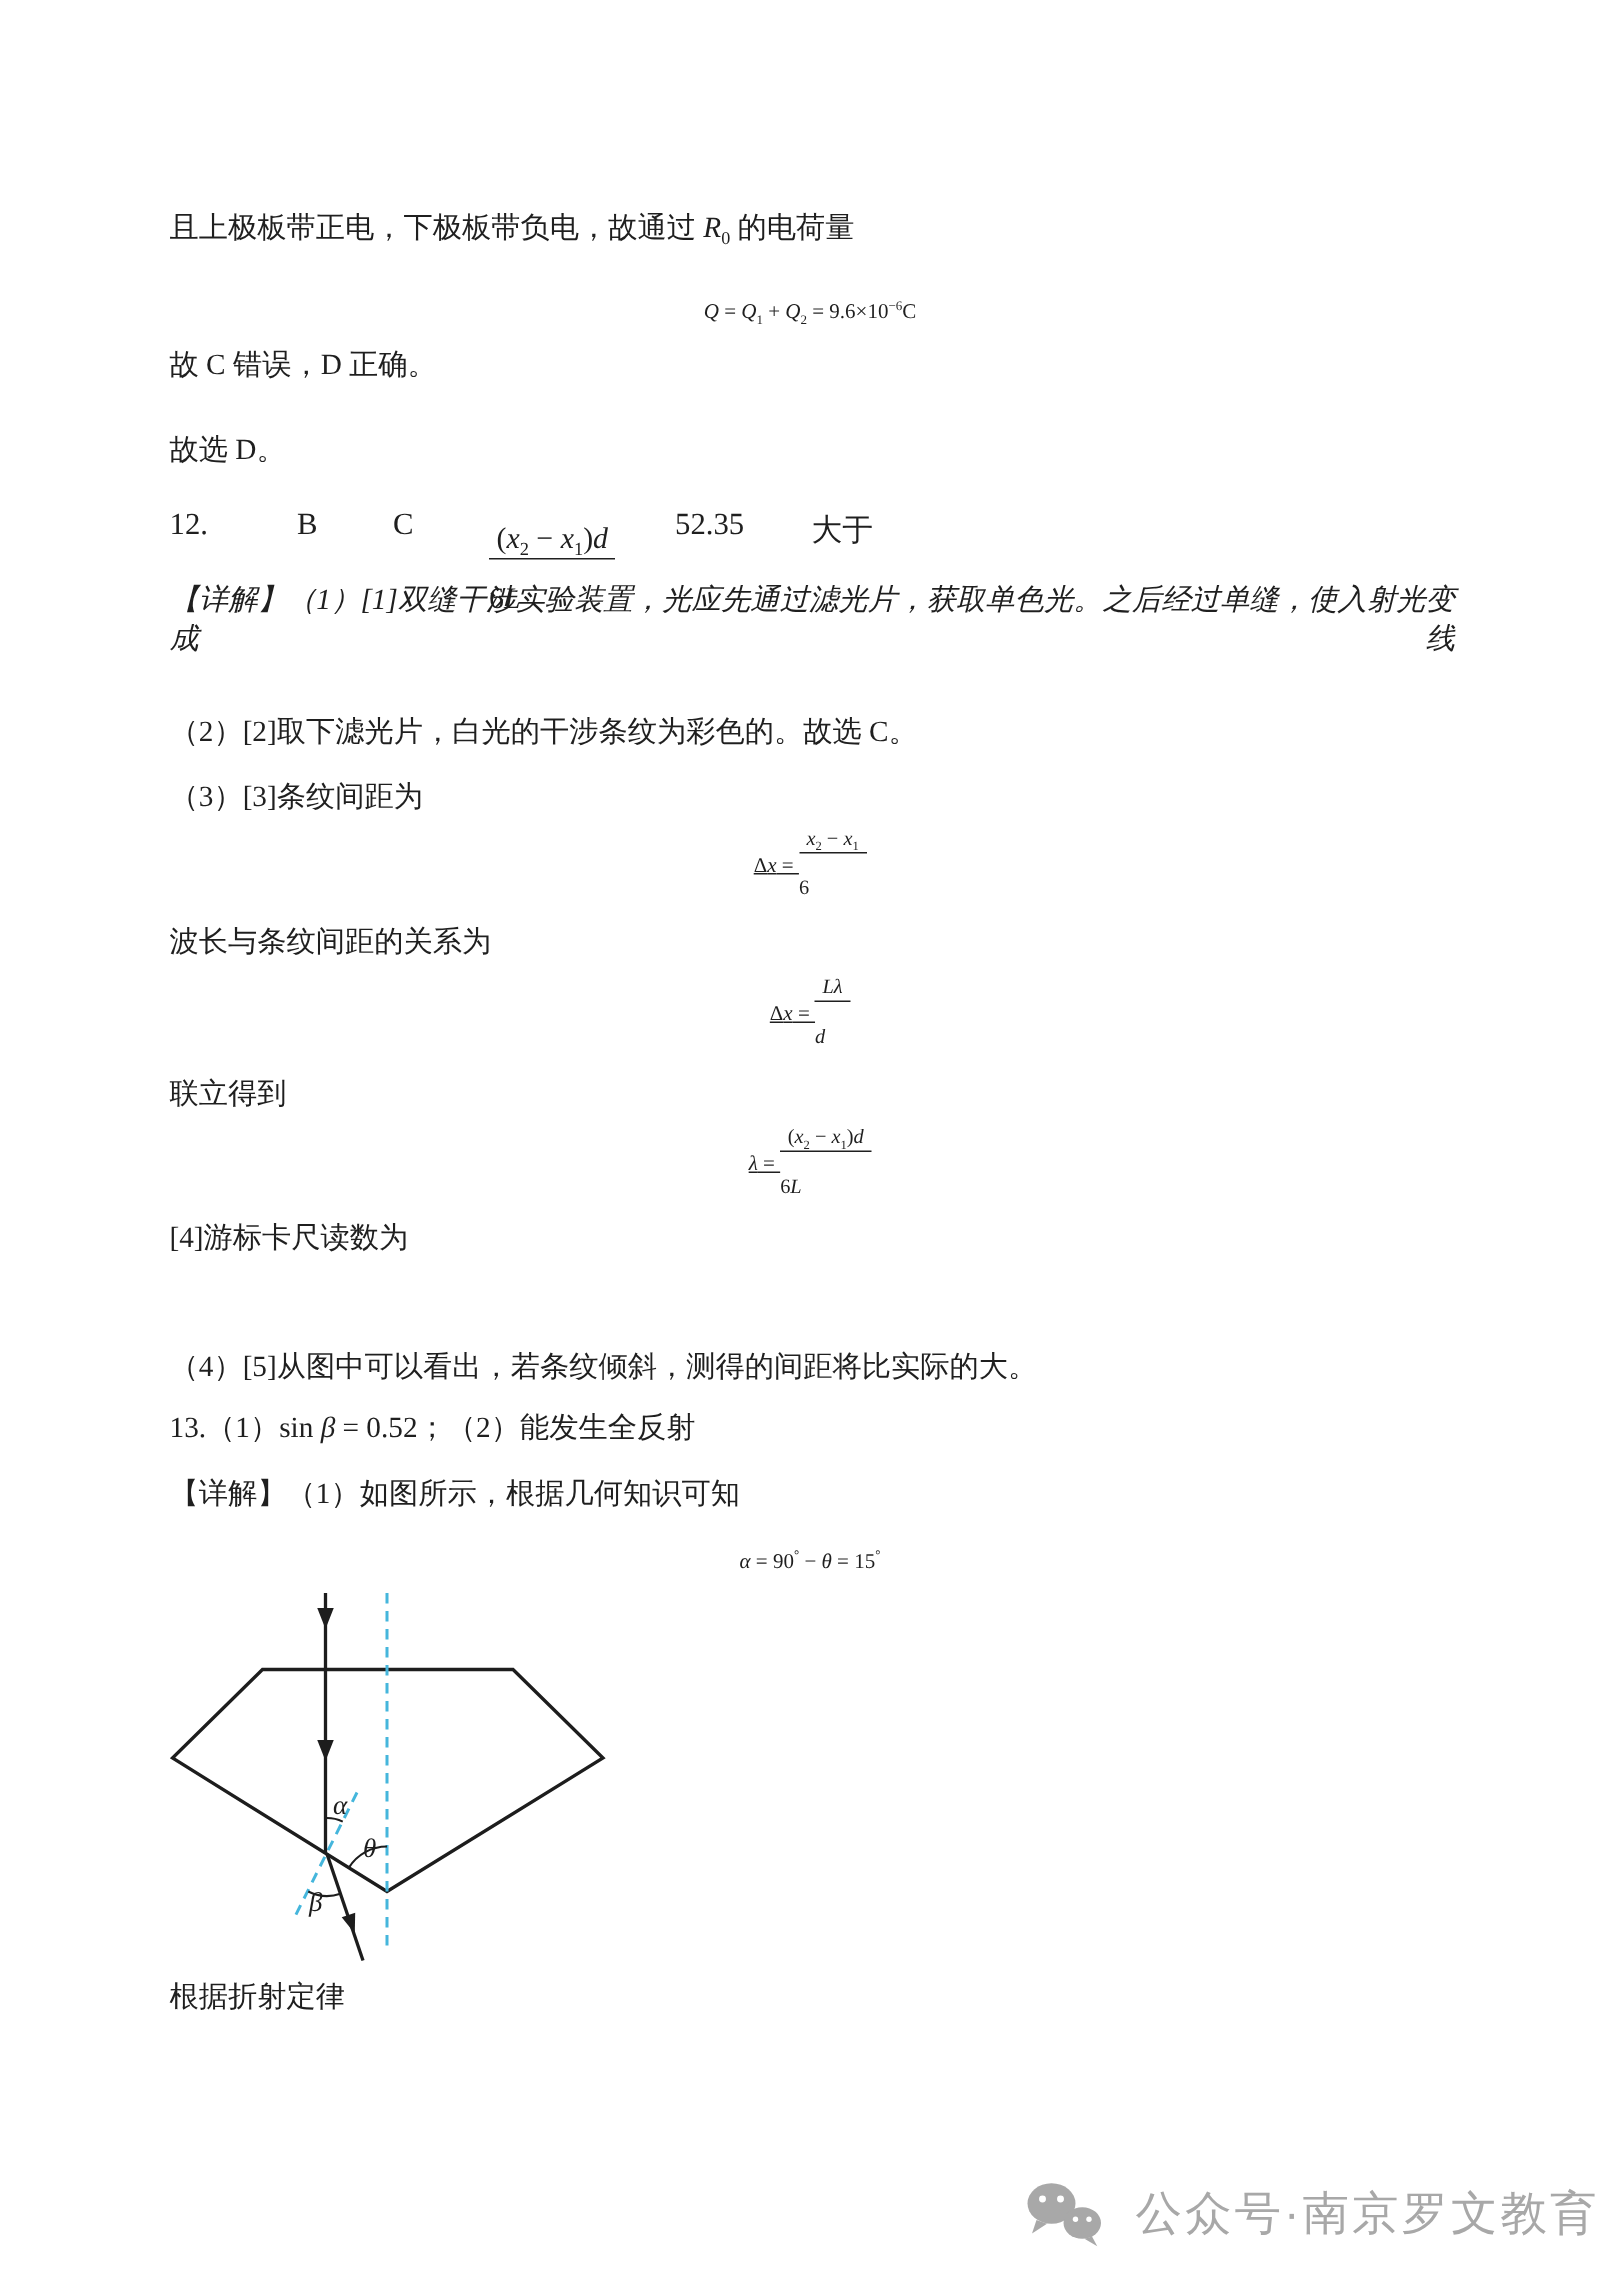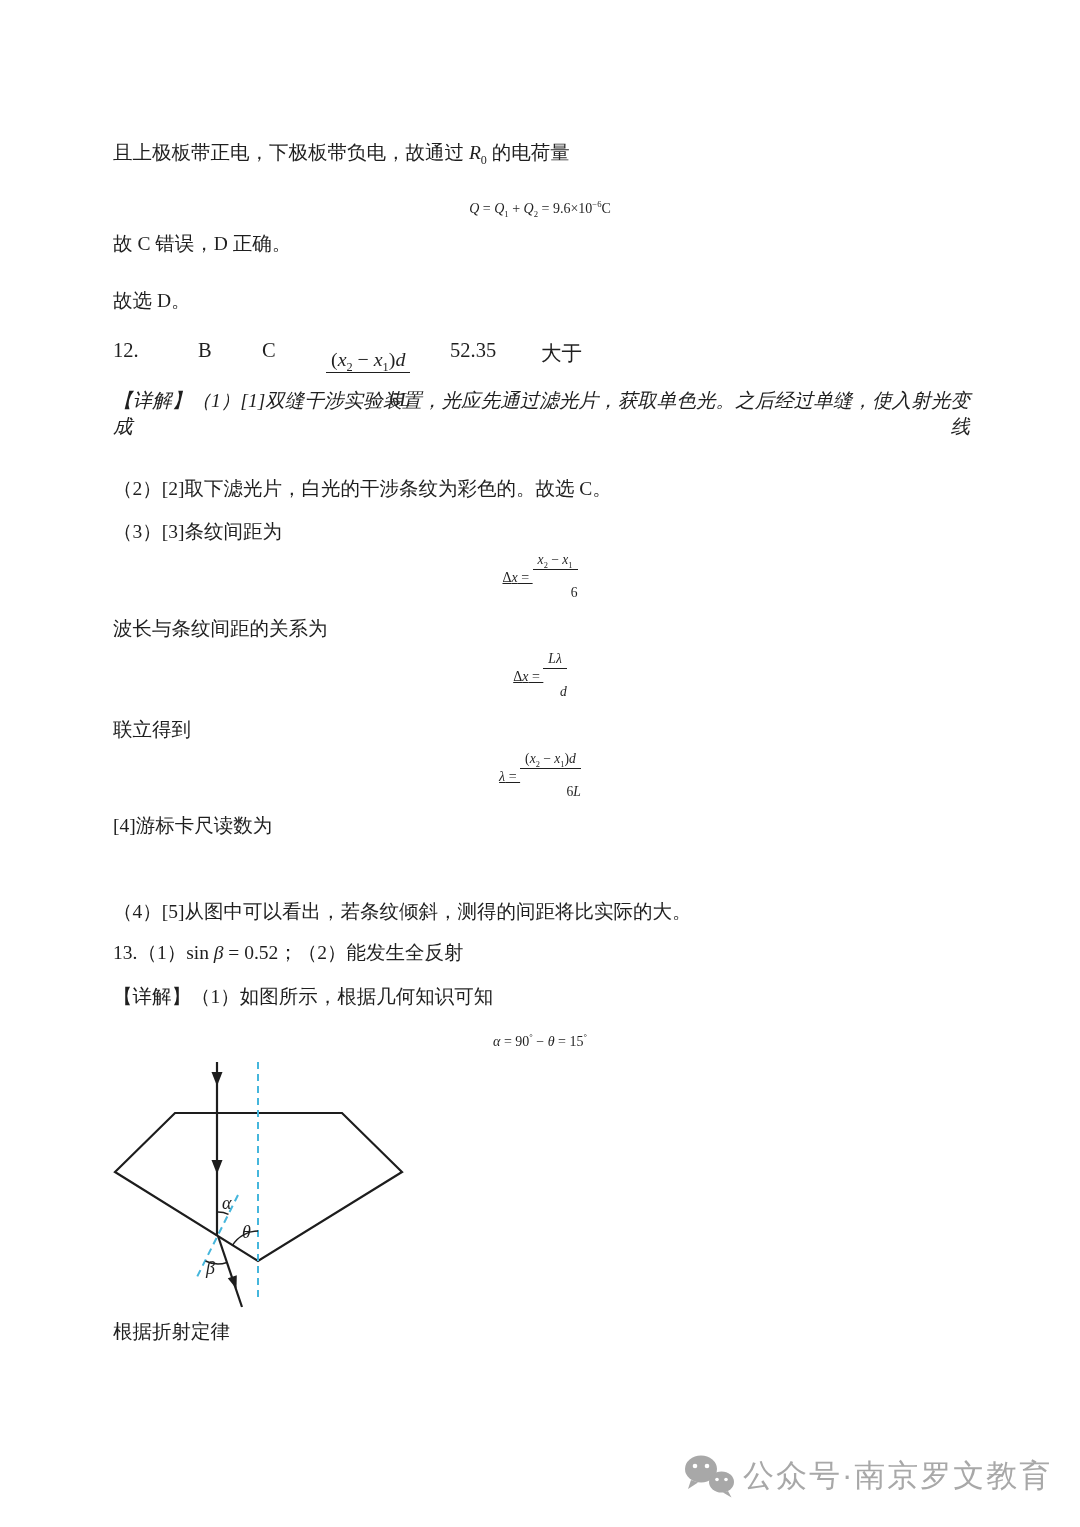--- a/index.html
+++ b/index.html
@@ -29,21 +29,21 @@
     position:absolute;left:0;width:100%;
     text-align:center;
     font-size:14px;line-height:30px;
     color:var(--text,#1f1f1f);
   }
   .fline.tall{line-height:58px;height:58px;text-decoration:underline;}
   .it{font-style:italic;}
   sub,sup{font-size:0.62em;line-height:0;}
   .frac{
     display:inline-block;vertical-align:middle;
-    text-align:right;line-height:1.18;
+    text-align:left;line-height:1.18;
     font-size:0.97em;
     transform:translateY(-2px);
   }
   .frac .num{display:block;border-bottom:1.6px solid currentColor;padding:0 5px 1px;}
   .frac .den{display:block;padding-top:15px;}
   .row12{
     position:absolute;left:0;width:100%;height:60px;
     font-size:20.5px;
   }
   .row12>span{position:absolute;display:inline-block;}
@@ -51,21 +51,21 @@
   .diagram .solid{stroke:var(--line,#1d1d1d);stroke-width:2.2;fill:none;}
   .diagram .thin{stroke:var(--line,#1d1d1d);stroke-width:1.4;fill:none;}
   .diagram .dashed{stroke:var(--dashed,#45b6dc);stroke-width:2;fill:none;stroke-dasharray:7 5;}
   .diagram .fillk{fill:var(--line,#1d1d1d);stroke:none;}
   .diagram text{
     font-family:"Liberation Serif","DejaVu Serif",serif;
     font-style:italic;font-size:18px;fill:var(--line,#1d1d1d);
   }
   .footer{
     position:absolute;left:683px;top:1452px;
-    display:flex;align-items:center;gap:6px;
+    display:flex;align-items:center;gap:20px;
     color:var(--footer,#a8a8a8);
     font-family:"Liberation Sans","DejaVu Sans",sans-serif;
     font-size:31px;letter-spacing:2px;
   }
   .footer svg{flex:0 0 auto;}
 </style>
 </head>
 <body>
 
 <div class="page">

